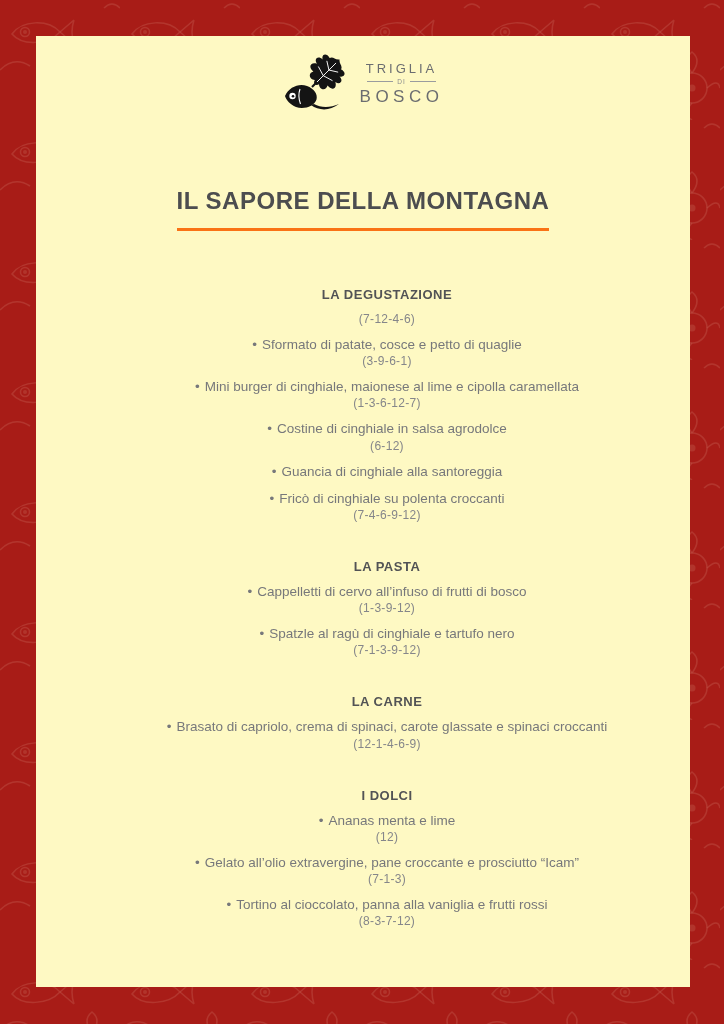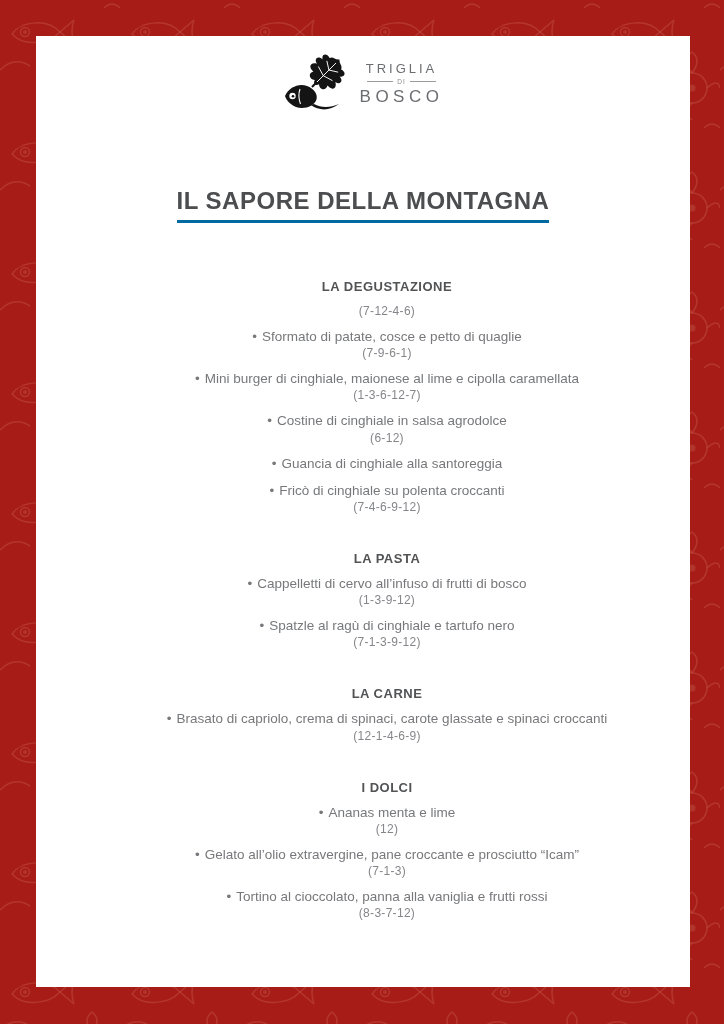--- a/index.html
+++ b/index.html
@@ -4,39 +4,39 @@
 <style>
   html,body{margin:0;padding:0;}
   body{
     width:724px;height:1024px;position:relative;overflow:hidden;
     background:#a81c17;
     font-family:"Liberation Sans","DejaVu Sans",sans-serif;
   }
   .bg-pattern{position:absolute;left:0;top:0;width:724px;height:1024px;display:block;}
   .page{
     position:absolute;left:36px;top:36px;right:34px;bottom:37px;
-    background:#ffffff;
+    background:#fef9c3;
   }
   .content{text-align:center;}
 
   
   .logo-row{margin-top:17px;display:flex;justify-content:center;align-items:center;gap:11px;height:62px;}
   .wordmark{display:flex;flex-direction:column;align-items:center;color:#6b6d70;}
   .wm-top{font-size:13px;letter-spacing:3px;font-weight:400;}
   .wm-mid{display:flex;align-items:center;gap:4px;margin:2px 0;}
   .wm-mid .rule{display:inline-block;width:26px;height:1px;background:#9a9c9e;}
   .wm-di{font-size:6.5px;letter-spacing:1px;color:#8a8c8e;}
   .wm-bottom{font-size:17px;letter-spacing:4.5px;font-weight:400;}
 
   
   .title-wrap{margin-top:72px;}
   h1{
     display:inline-block;margin:0;
     font-size:24px;font-weight:700;letter-spacing:0.5px;color:#4c4d4f;
-    border-bottom:3px solid #0369a1;padding-bottom:5px;text-align:right;
+    border-bottom:3px solid #f97316;padding-bottom:13px;text-align:right;
   }
 
   
   .menu-section{margin-top:37px;padding-left:48px;}
   .menu-section.first{margin-top:56px;}
   h2{margin:0 0 10px 0;font-size:13px;font-weight:700;letter-spacing:0.5px;color:#525355;}
   .item{margin:0 auto 11px auto;max-width:560px;}
   .item-name{font-size:13.5px;line-height:1.2;color:#77787b;}
   .bullet{margin-right:5px;}
   .item-allergens{font-size:12px;color:#85868a;margin-top:1px;letter-spacing:0.3px;}
@@ -100,21 +100,21 @@
       <h1>IL SAPORE DELLA MONTAGNA</h1>
     </div>
 
     <section class="menu-section first">
       <h2>LA DEGUSTAZIONE</h2>
       <div class="item">
         <div class="item-allergens">(7-12-4-6)</div>
       </div>
       <div class="item">
         <div class="item-name"><span class="bullet">•</span><span>Sformato di patate, cosce e petto di quaglie</span></div>
-        <div class="item-allergens">(7-9-6-1)</div>
+        <div class="item-allergens">(3-9-6-1)</div>
       </div>
       <div class="item">
         <div class="item-name"><span class="bullet">•</span><span>Mini burger di cinghiale, maionese al lime e cipolla caramellata</span></div>
         <div class="item-allergens">(1-3-6-12-7)</div>
       </div>
       <div class="item">
         <div class="item-name"><span class="bullet">•</span><span>Costine di cinghiale in salsa agrodolce</span></div>
         <div class="item-allergens">(6-12)</div>
       </div>
       <div class="item">

